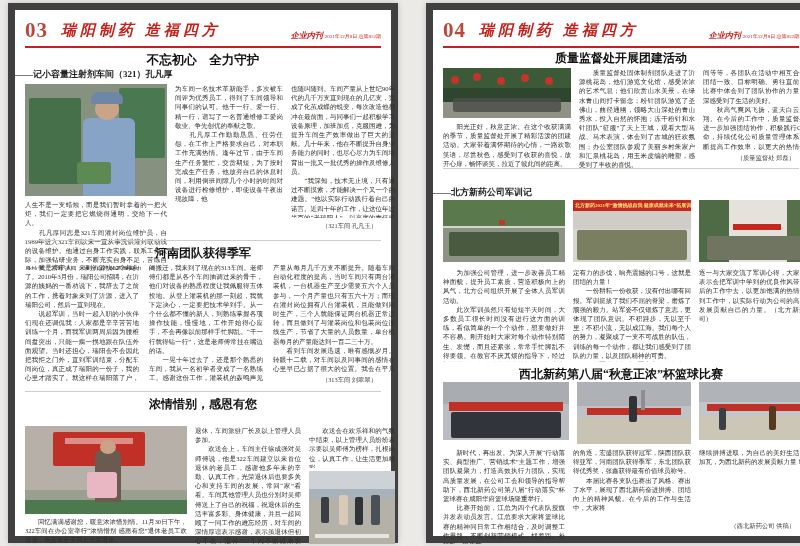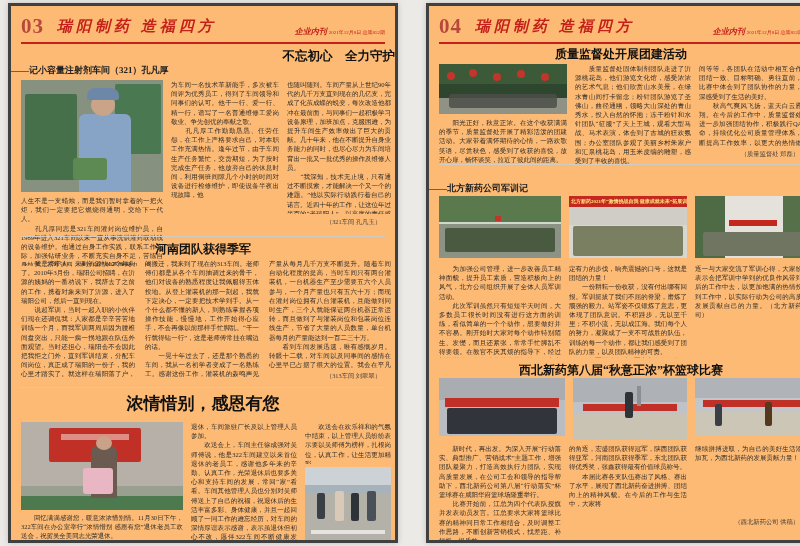--- a/index.html
+++ b/index.html
@@ -1,19 +1,19 @@
 <!DOCTYPE html>
 <html><head>
 <meta charset="utf-8">
 <style>
   html,body{margin:0;padding:0;}
   body{width:800px;height:546px;background:#eceae6;position:relative;overflow:hidden;
        font-family:"Liberation Serif","DejaVu Serif",serif;}
-  .page{position:absolute;top:3px;width:390px;height:540px;background:#fdba74;
-        box-shadow:0 0 6px rgba(0,0,0,.18);border:3px solid #404040;box-sizing:border-box;}
+  .page{position:absolute;top:3px;width:390px;height:540px;background:#ffffff;
+        box-shadow:0 0 6px rgba(0,0,0,.18);border:7px solid #404040;box-sizing:border-box;}
   .pgheader{position:absolute;left:10px;right:10px;top:8px;height:28px;border-bottom:2px solid #c5211b;}
   .pgnum{position:absolute;left:0;top:0;font-size:21px;font-weight:bold;color:#b8483c;letter-spacing:1px;}
   .slogan{position:absolute;left:36px;top:3px;font-size:15px;font-weight:bold;font-style:italic;
           color:#c5211b;letter-spacing:4px;}
   .mast{position:absolute;right:0;top:12px;font-size:8px;font-weight:bold;font-style:italic;color:#c5211b;}
   .mast small{font-size:5px;font-weight:normal;font-style:normal;color:#c5211b;}
   .atitle{position:absolute;left:0;right:0;text-align:center;font-weight:bold;color:#111;}
   .asub{position:absolute;left:0;right:0;text-align:left;font-weight:bold;color:#222;}
   .col{position:absolute;font-size:6.5px;line-height:9.2px;text-align:justify;color:#2e2c2a;
        white-space:pre-wrap;overflow:hidden;}
@@ -29,21 +29,21 @@
 </head>
 <body>
 
 <div class="page" style="left:8px;">
   <div class="pgheader">
     <span class="pgnum">03</span>
     <span class="slogan">瑞阳制药  造福四方</span>
     <span class="mast"><span>企业内刊</span> <small>2021年12月8日 总第852期</small></span>
   </div>
 
-  <div class="atitle" style="top:42px;font-size:12.5px;text-align:right;">不忘初心　全力守护</div>
+  <div class="atitle" style="top:42px;font-size:12.5px;">不忘初心　全力守护</div>
   <div class="asub" style="top:58px;font-size:9px;">——记小容量注射剂车间（321）孔凡厚</div>
 
   <div class="ph" style="left:10px;top:74px;width:142px;height:112px;background:#86927f;">
     <div style="left:4px;top:14px;width:52px;height:86px;background:#46704a;border-radius:2px;"></div>
     <div style="right:2px;top:4px;width:46px;height:70px;background:#4a7850;border-radius:2px;"></div>
     <div style="left:58px;top:34px;width:52px;height:78px;background:#87a3c6;border-radius:6px 6px 0 0;"></div>
     <div style="left:70px;top:14px;width:24px;height:22px;background:#c9a489;border-radius:50%;"></div>
     <div style="left:66px;top:8px;width:32px;height:12px;background:#6d87a9;border-radius:8px 8px 2px 2px;"></div>
     <div style="left:52px;top:78px;width:34px;height:22px;background:#5d8a52;border-radius:3px;"></div>
   </div>
@@ -62,21 +62,21 @@
 　　说起军训，当时一起入职的小伙伴们现在还调侃我：人家都是辛辛苦苦地训练一个月，而我军训两周后因为腰椎间盘突出，只能一瘸一拐地跟在队伍外面观望。当时还担心，瑞阳会不会因此把我拒之门外，直到军训结束，分配车间岗位，真正成了瑞阳的一份子，我的心里才踏实了。就这样在瑞阳落了户，在沂源安家、结婚、生子。
 　　那时，我还在311车间灌装岗位，后来车</div>
   <div class="col" style="left:134px;top:253px;width:114px;height:118px;">间搬迁，我来到了现在的313车间。老师傅们都是从各个车间抽调过来的骨干，他们对设备的熟悉程度让我佩服得五体投地。从登上灌装机的那一刻起，我就下定决心，一定要把技术学到手。从一个什么都不懂的新人，到熟练掌握各项操作技能，慢慢地，工作开始得心应手，不会再像以前那样手忙脚乱。“干一行就得钻一行”，这是老师傅常挂在嘴边的话。
 　　一晃十年过去了，还是那个熟悉的车间，我从一名初学者变成了一名熟练工。感谢这份工作，灌装机的轰鸣声见证了我工作的成长，也拉近了共事几年的同事间的距离，还有新的年轻人加入，</div>
   <div class="col" style="left:258px;top:253px;width:122px;height:110px;">产量从每月几千万支不断提升。随着车间自动化程度的提高，当时车间只有两台灌装机，一台机器生产至少需要五六个人员参与，一个月产量也只有五六十万；而现在灌封岗位拥有八台灌装机，且能做到同时生产，三个人就能保证两台机器正常运转，而且做到了与灌装岗位和包装岗位连线生产，节省了大量的人员数量，单台机器每月的产量能达到一百二三十万。
 　　看到车间发展迅速，唯有感慨岁月。转眼十二载，对车间以及同事间的感情在心里早已占据了很大的位置。我会在平凡的工作中更加认真努力，希望313车间百尺竿头更进一步，希望瑞阳蒸蒸日上，愿所有的瑞阳人陪她走过无数个十年。</div>
   <div class="attr" style="right:14px;top:366px;">（313车间 刘翠翠）</div>
 
   <div class="hr" style="top:381px;"></div>
 
-  <div class="atitle" style="top:386px;font-size:17px;">浓情惜别，感恩有您</div>
+  <div class="atitle" style="top:386px;font-size:12px;">浓情惜别，感恩有您</div>
 
   <div class="ph" style="left:10px;top:416px;width:162px;height:88px;background:#b6b0a8;">
     <div style="left:28px;top:6px;width:92px;height:34px;background:#c03026;border-radius:2px;"></div>
     <div style="left:40px;top:12px;width:68px;height:6px;background:#e8b7b0;opacity:.7;"></div>
     <div style="left:0;bottom:0;width:162px;height:16px;background:#4c7a4e;"></div>
     <div style="left:0;bottom:14px;width:162px;height:10px;background:#9aa08f;"></div>
     <div style="left:70px;top:24px;width:26px;height:52px;background:#6b5a50;border-radius:6px 6px 0 0;"></div>
     <div style="left:75px;top:14px;width:16px;height:14px;background:#caa287;border-radius:50%;"></div>
     <div style="left:62px;top:46px;width:30px;height:26px;background:#e8b7c3;border-radius:3px;"></div>
   </div>

